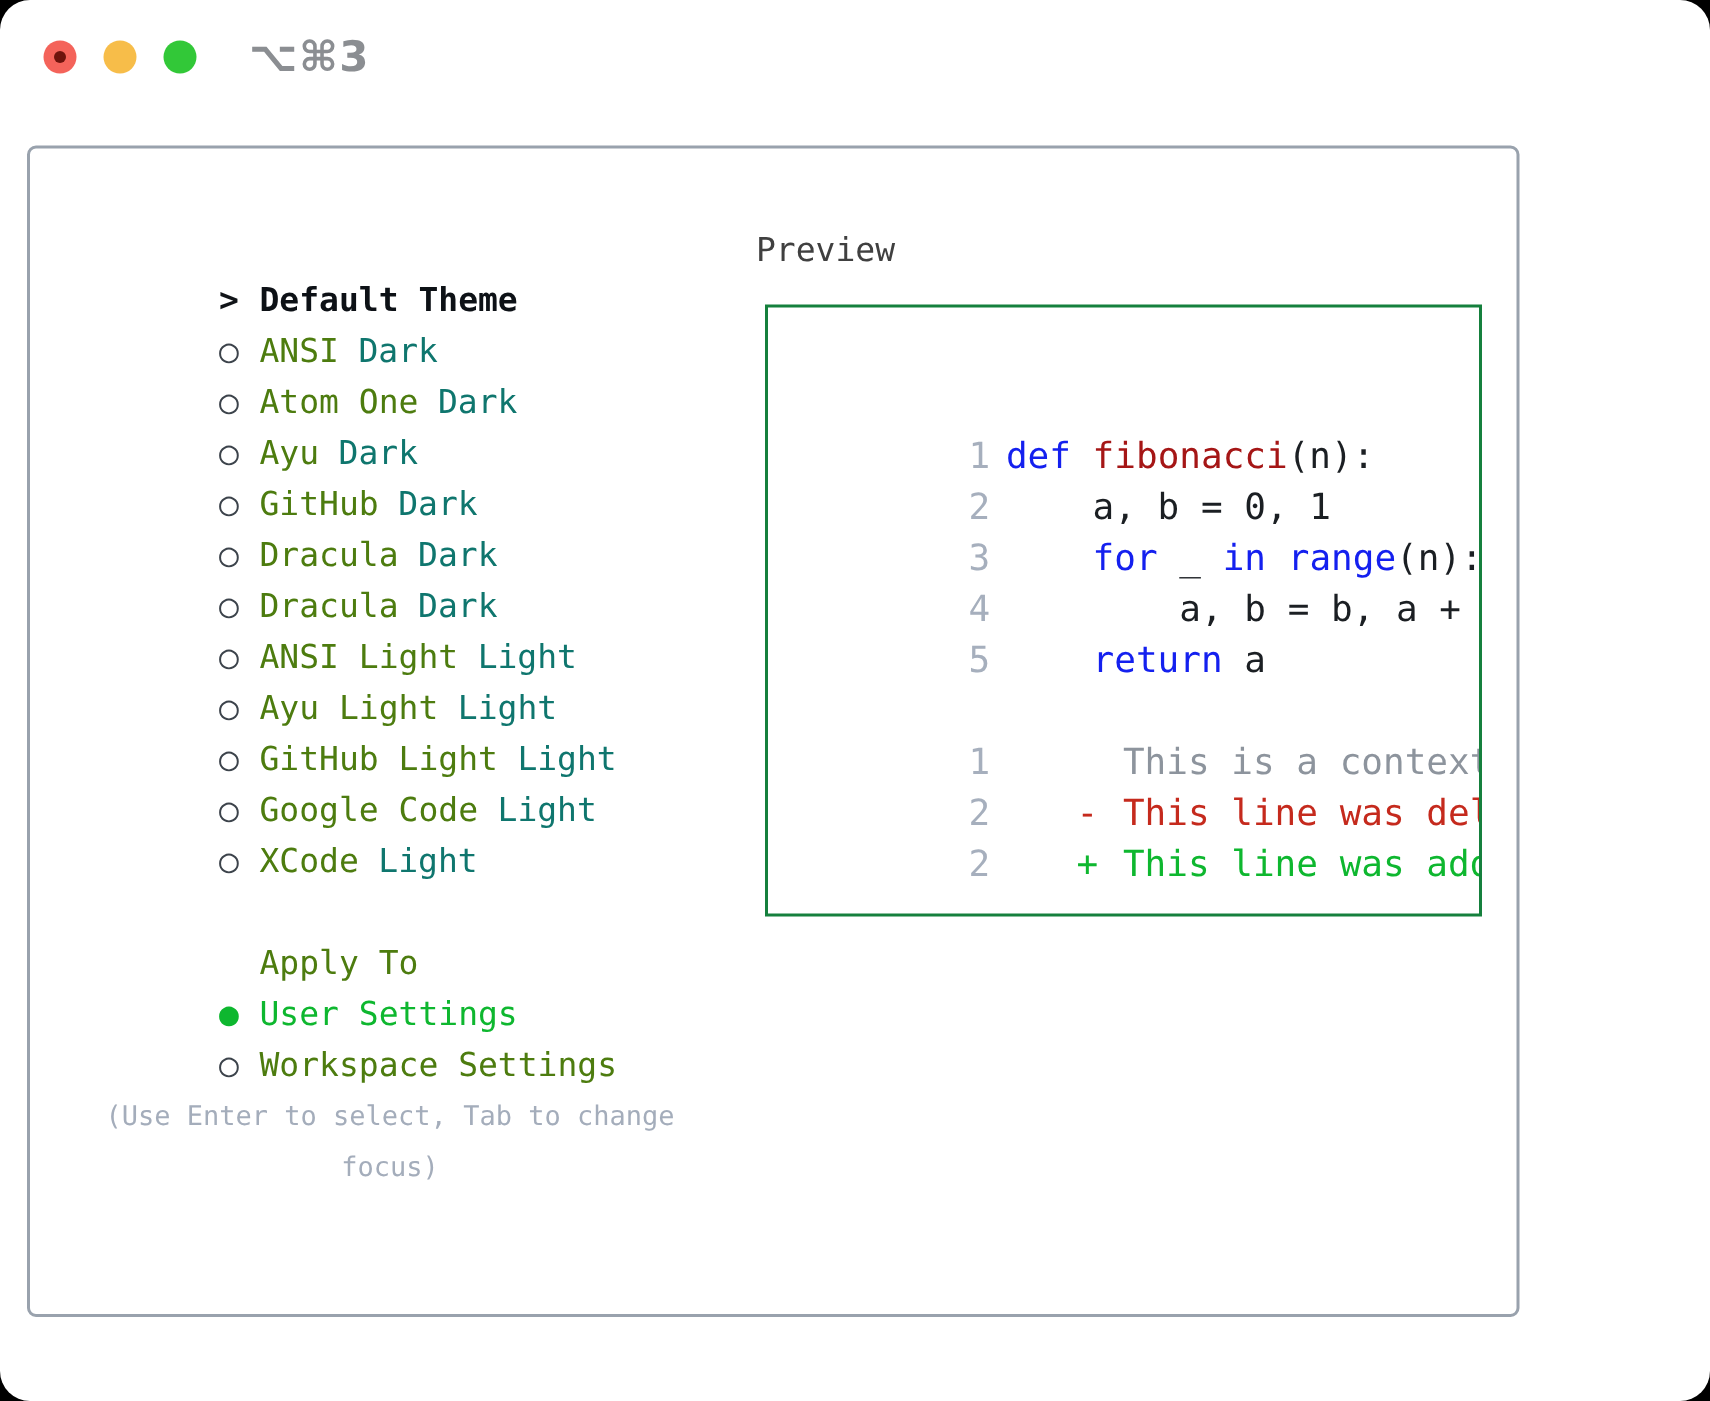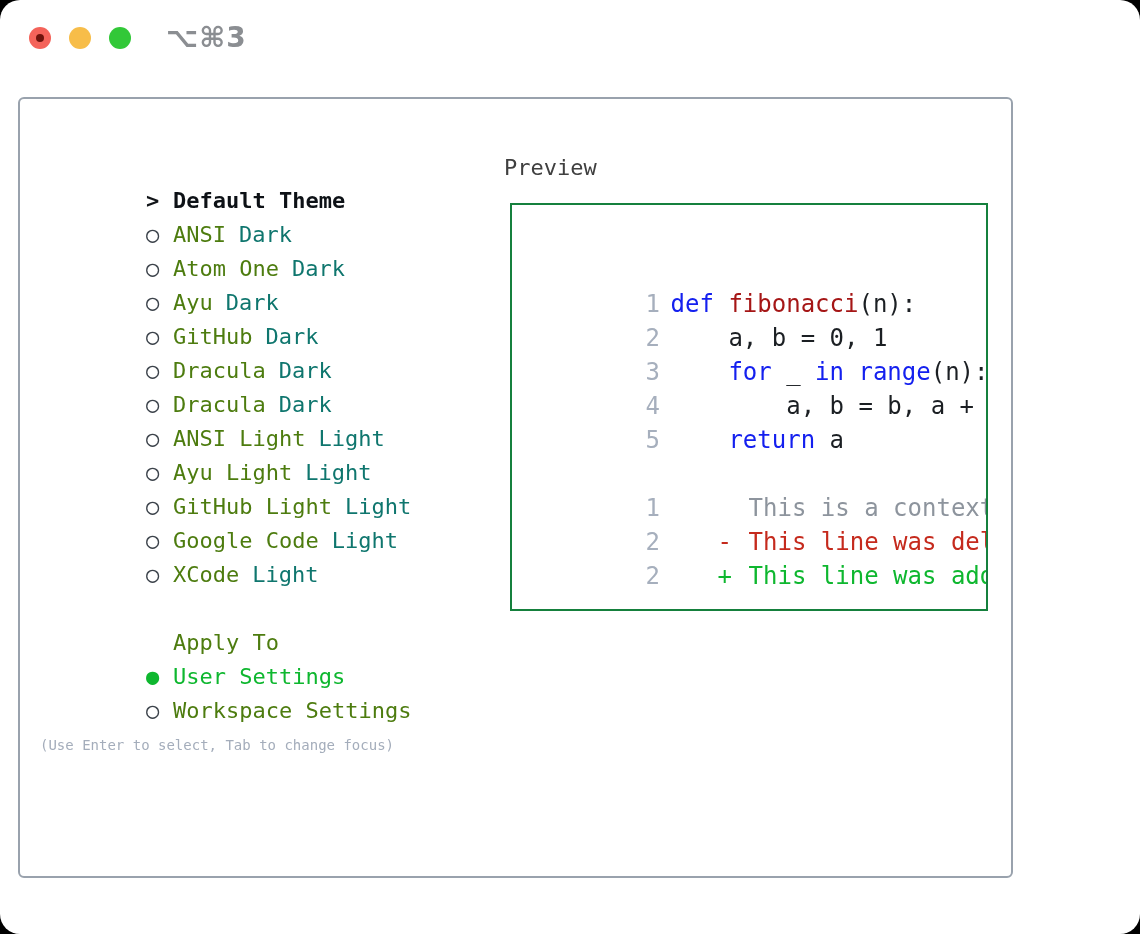--- a/index.html
+++ b/index.html
@@ -30,21 +30,21 @@
   .row{height:34px;white-space:pre;}
   .radio{display:inline-block;width:27px;color:#3c434b;}
   .prompt{color:#111418;font-weight:bold;}
   .tname{color:#4d7c0f;}
   .variant{color:#0f766e;margin-left:13px;}
   .row.selected .radio,.row.selected .tname{color:#0eb72f;}
   .section-header{font-weight:bold;color:#0d1116;}
   .plain-header{color:#4d7c0f;}
   .spacer34{height:34px;}
   .hint{
-    margin-top:0;width:440px;color:#a4adbb;font-size:14px;line-height:34px;
+    margin-top:0;width:440px;color:#a4adbb;font-size:18px;line-height:34px;text-align:center;
   }
   
   .preview-title{
     position:absolute;left:484px;top:52px;font-size:22px;line-height:34px;
     font-weight:normal;color:#404040;
   }
   .preview-box{
     position:absolute;left:490px;top:104px;width:478px;height:408px;
     border:2px solid #15803d;box-sizing:border-box;background:#fff;
     padding:48px 0 0 18px;overflow:hidden;

